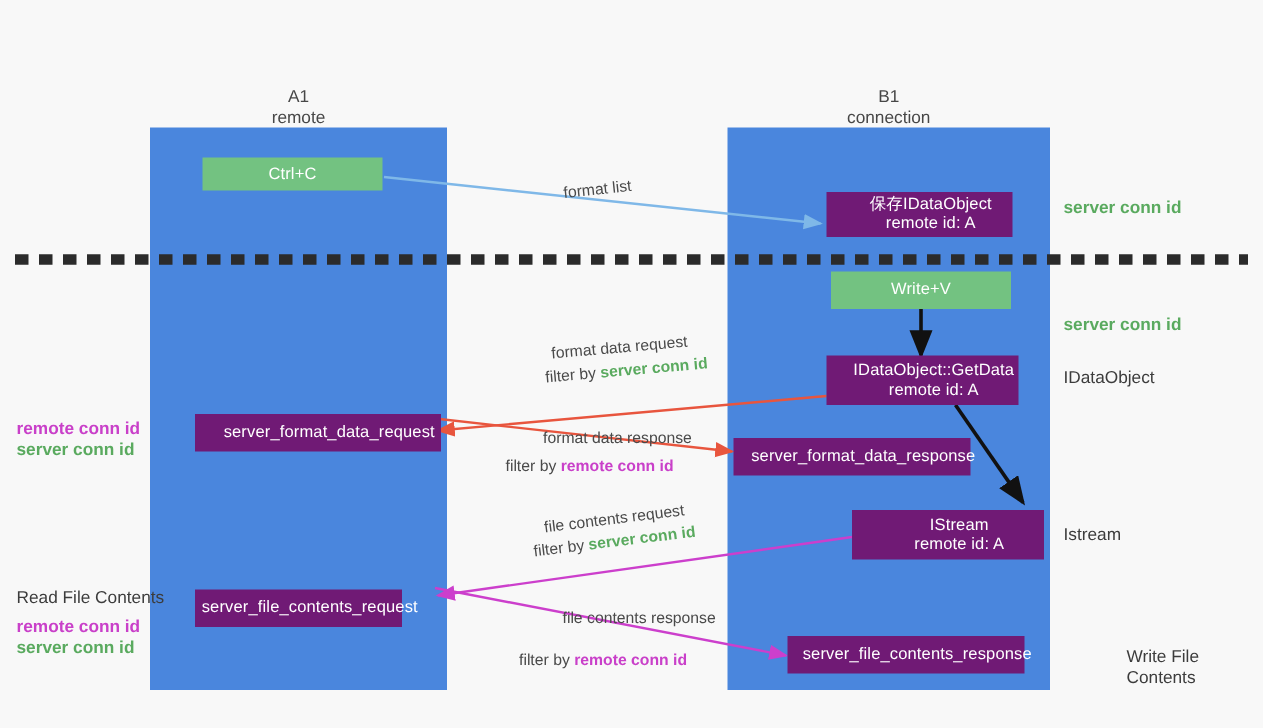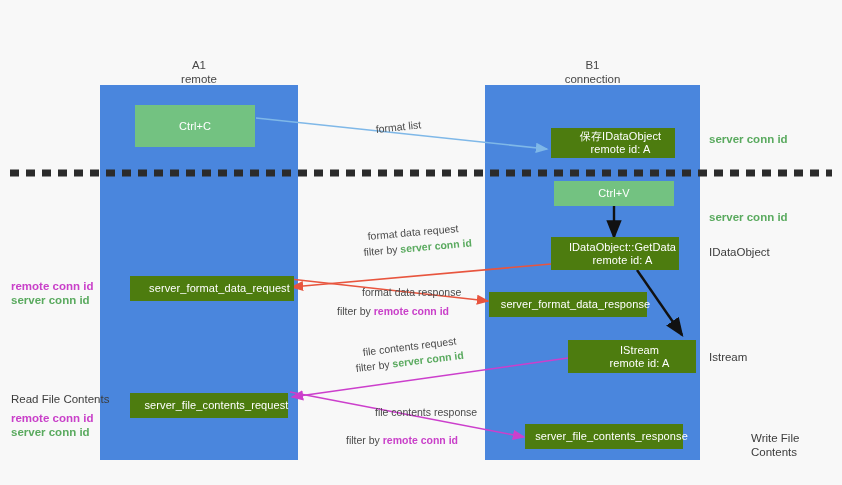--- a/index.html
+++ b/index.html
@@ -34,21 +34,21 @@
   
   .box{
     box-sizing:border-box;
     display:flex;flex-direction:column;
     align-items:center;justify-content:center;
     text-align:center;color:#ffffff;
     font-size:11px;line-height:13px;
     letter-spacing:.1px;
   }
   .box.green{background:#73c281;}
-  .box.orange{background:#4d7c0f;padding-left:15px;}
+  .box.orange{background:#701a75;padding-left:15px;}
   .box .l2{display:block;}
 
   
   .note{font-size:11.5px;line-height:14px;}
   .note.green-t{color:#5aaa5f;font-weight:bold;}
   .note.magenta-t{color:#c940c9;font-weight:bold;}
   .note.dark{color:#3c3c3c;}
 
   
   .edgelab{
@@ -104,52 +104,52 @@
 
     <line x1="551" y1="264" x2="292" y2="287" stroke="#e8553e" stroke-width="1.6" marker-end="url(#ah-red)"></line>
 
     <line x1="290" y1="279" x2="488" y2="301" stroke="#e8553e" stroke-width="1.6" marker-end="url(#ah-red)"></line>
 
     <line x1="568" y1="358" x2="292" y2="397" stroke="#cc3fcc" stroke-width="1.6" marker-end="url(#ah-mag)"></line>
 
     <line x1="290" y1="392" x2="524" y2="437" stroke="#cc3fcc" stroke-width="1.6" marker-end="url(#ah-mag)"></line>
   </svg>
 
-  <div class="abs box green" style="left:135px;top:105px;width:120px;height:42px;">
+  <div class="abs box green" style="left:135px;top:105px;width:120px;height:22px;">
     <span>Ctrl+C</span>
   </div>
 
   <div class="abs box orange" style="left:551px;top:128px;width:124px;height:30px;">
     <span>保存IDataObject</span>
     <span class="l2">remote id: A</span>
   </div>
 
   <div class="abs box green" style="left:554px;top:181px;width:120px;height:25px;">
-    <span>Ctrl+V</span>
+    <span>Write+V</span>
   </div>
 
   <div class="abs box orange" style="left:551px;top:237px;width:128px;height:33px;">
     <span>IDataObject::GetData</span>
     <span class="l2">remote id: A</span>
   </div>
 
   <div class="abs box orange" style="left:568px;top:340px;width:128px;height:33px;">
     <span>IStream</span>
     <span class="l2">remote id: A</span>
   </div>
 
   <div class="abs box orange" style="left:130px;top:276px;width:164px;height:25px;">
     <span>server_format_data_request</span>
   </div>
 
   <div class="abs box orange" style="left:489px;top:292px;width:158px;height:25px;">
     <span>server_format_data_response</span>
   </div>
 
-  <div class="abs box orange" style="left:130px;top:393px;width:158px;height:25px;">
+  <div class="abs box orange" style="left:130px;top:393px;width:138px;height:25px;">
     <span>server_file_contents_request</span>
   </div>
 
   <div class="abs box orange" style="left:525px;top:424px;width:158px;height:25px;">
     <span>server_file_contents_response</span>
   </div>
 
   <div class="abs note green-t" style="left:709px;top:132px;">server conn id</div>
   <div class="abs note green-t" style="left:709px;top:210px;">server conn id</div>
   <div class="abs note dark" style="left:709px;top:245px;">IDataObject</div>

